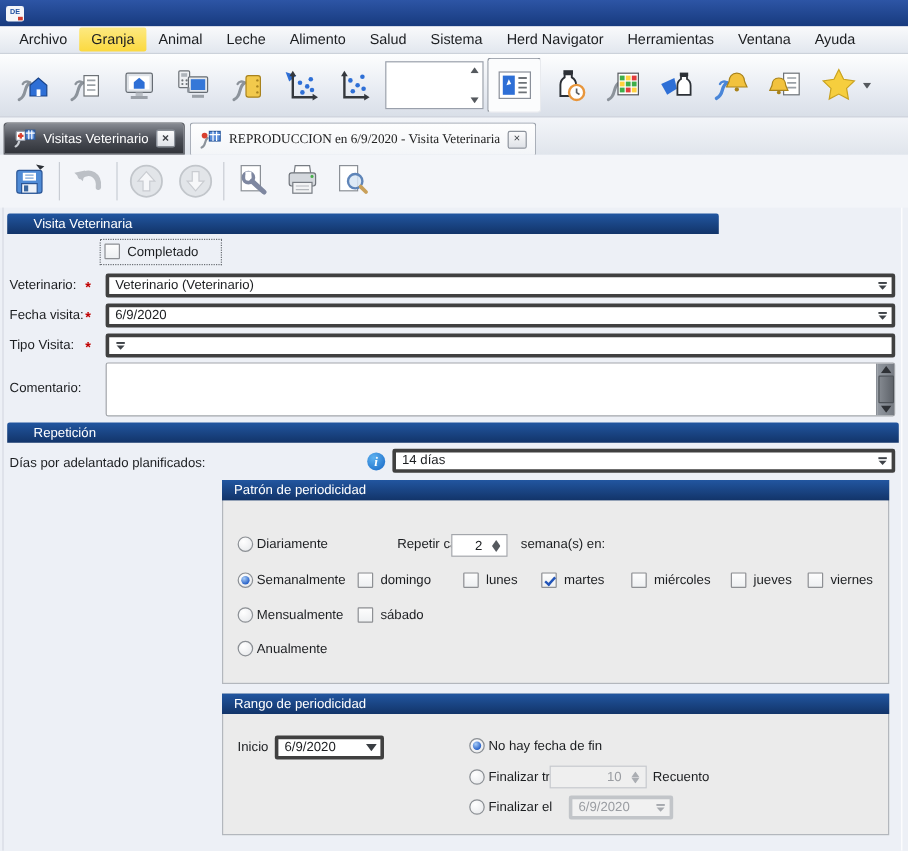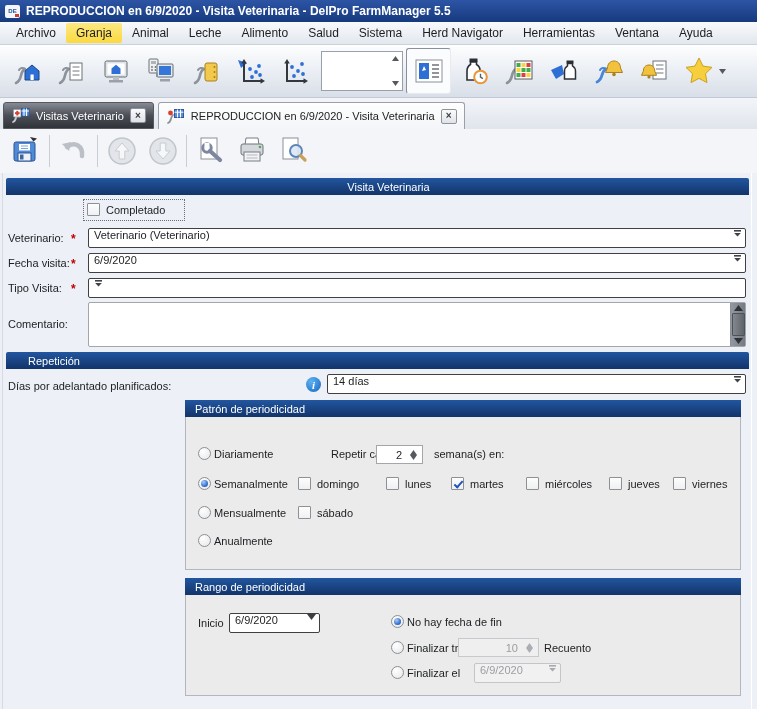--- a/index.html
+++ b/index.html
@@ -47,21 +47,21 @@
 
   
   .tabbar { position:absolute; top:98px; left:0; width:757px; height:31px;
     background:linear-gradient(#f3f5f9,#e0e5ec);
     display:flex; align-items:flex-end; padding:0 3px; gap:4px; }
   .tab { height:27px; display:flex; align-items:center; gap:6px; padding:0 7px;
     border-radius:3px 3px 0 0; font-size:11px; }
   .tab.dark { background:linear-gradient(#878b93,#4b4e56 50%,#303339);
     border:1px solid #55585f; color:#fff;margin-top:20px; }
   .tab.light { background:linear-gradient(#fefefe,#f3f5f8);
-    border:1px solid #9aa0ab; border-bottom:none; color:#222; }
+    border:1px solid #9aa0ab; border-bottom:none; color:#222;font-family:Liberation Serif, serif; }
   .tab-close { width:16px; height:15px; border:1px solid #8d939c; border-radius:2px;
     background:linear-gradient(#fbfbfc,#dfe2e7); color:#3a3d42;
     display:flex; align-items:center; justify-content:center;
     font-size:10px; font-weight:bold; line-height:1; }
 
   
   .toolbar2 { position:absolute; top:129px; left:0; width:757px; height:44px;
     background:#f3f5f9; display:flex; align-items:center; padding:0 5px; }
   .tbtn2 { width:41px; height:38px; display:flex; align-items:center; justify-content:center; }
   .tsep { width:1px; height:32px; background:#c9cdd4; margin:0 3px; }
@@ -69,22 +69,22 @@
   
   .sec-hdr { position:absolute; height:17px;
     background:linear-gradient(#2256a0,#123469);
     color:#fff; display:flex; align-items:center; font-size:11px;
     border-radius:2px 2px 0 0; }
 
   
   .flabel { position:absolute; color:#1c1e21; }
   .req { position:absolute; color:#c00000; font-weight:bold; font-size:12px; }
   .combo { position:absolute; height:20px; background:#fff;
-    border:1px solid #404040; border-radius:2px;
-    display:flex; align-items:flex-start; padding:0 3px 0 5px; }
+    border:3px solid #404040; border-radius:2px;
+    display:flex; align-items:center; padding:0 3px 0 5px; }
   .combo .val { flex:1; white-space:nowrap; overflow:hidden; }
   .combo.disabled { background:#f1f1f1; color:#9a9da2; border-color:#c2c5c9; }
   .nspin { position:absolute; height:19px; background:#fff;
     border:1px solid #a3a6ab; display:flex; align-items:center; padding:0 2px 0 4px; }
   .nspin .val { flex:1; text-align:right; padding-right:4px; }
   .nspin.disabled { background:#efefef; color:#9a9da2; border-color:#c6c9cd; }
   .nspin .spin-arrows { padding:2px 0; }
 
   .cb { width:13px; height:13px; border:1px solid #8e9094; border-radius:1px;
     background:linear-gradient(#fdfdfd,#eef0f2); position:absolute; }
@@ -117,21 +117,20 @@
     font-size:11px; display:flex; align-items:center; justify-content:center; }
 
   .edge-l { position:absolute; left:2px; top:173px; bottom:0; width:1px; background:#d6dae1; }
   .edge-r { position:absolute; right:5px; top:173px; bottom:0; width:1px; background:#ffffff; }
 </style>
 </head>
 <body>
 
 <div class="titlebar">
   <span class="applogo">DE</span>
-  <span>REPRODUCCION en 6/9/2020 - Visita Veterinaria - DelPro FarmManager 5.5</span>
 </div>
 
 <div class="menubar">
   <span class="menu-item">Archivo</span>
   <span class="menu-item on">Granja</span>
   <span class="menu-item">Animal</span>
   <span class="menu-item">Leche</span>
   <span class="menu-item">Alimento</span>
   <span class="menu-item">Salud</span>
   <span class="menu-item">Sistema</span>
@@ -383,21 +382,21 @@
       <rect x="6" y="3" width="15" height="21" fill="#fff" stroke="#8b9097"></rect>
       <circle cx="19" cy="16" r="6" fill="#d8e6f5" fill-opacity="0.85" stroke="#5f85b8" stroke-width="2"></circle>
       <path d="M23.5 20.5l4.5 4.5" stroke="#c9a05a" stroke-width="3.2" stroke-linecap="round"></path>
     </svg>
   </div>
 </div>
 
 <div class="edge-l"></div>
 <div class="edge-r"></div>
 
-<div class="sec-hdr" style="left:6px; width:743px; top:178px; padding-left:22px;justify-content:center;">
+<div class="sec-hdr" style="left:6px; width:593px; top:178px; padding-left:22px;">
   <span>Visita Veterinaria</span>
 </div>
 
 <div class="abs focus-dotted" style="left:84px; top:200px; width:100px; height:20px;">
   <span class="cb" style="left:3px; top:3px;"></span>
   <span class="abs" style="left:22px; top:4px;">Completado</span>
 </div>
 
 <span class="flabel" style="left:8px; top:232px;">Veterinario:</span>
 <span class="req" style="left:71px; top:232px;">*</span>

